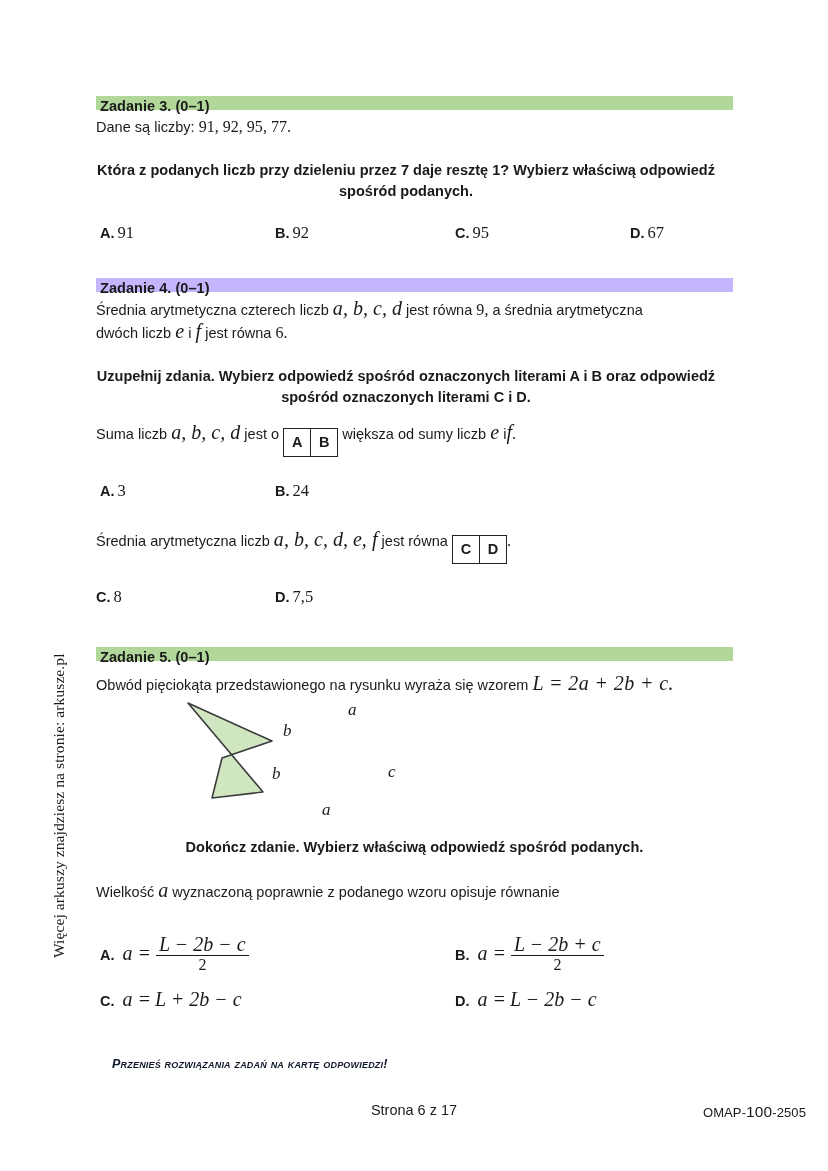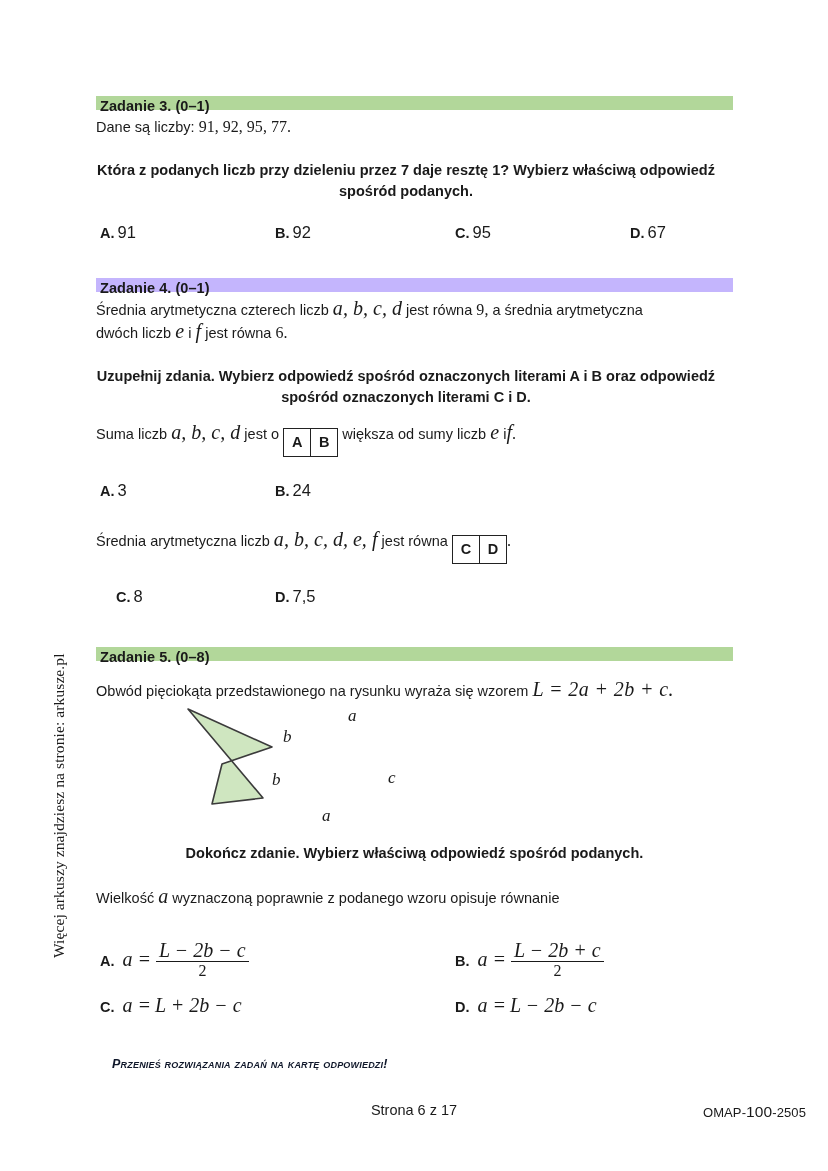--- a/index.html
+++ b/index.html
@@ -86,21 +86,21 @@
   .opt {
     position: absolute;
     top: 0;
     white-space: nowrap;
   }
   .opt .lbl {
     font-weight: bold;
     font-size: 14.5px;
   }
   .opt .val {
-    font-family: Liberation Sans, sans-serif;
+    font-family: Liberation Serif, serif;
     font-size: 16.5px;
     margin-left: 3px;
     margin-top: 8px;
   }
 
   
   .choicebox {
     display: inline-block;
     vertical-align: -8px;
     border: 1.6px solid #222;
@@ -257,32 +257,32 @@
   </div>
 
   <div class="para" style="margin-top:26px">
     <span>Średnia arytmetyczna liczb</span>
     <span class="mi">a,  b,  c,  d,  e,  f</span>
     <span>jest równa</span>
     <span class="choicebox"><span class="cell">C</span><span class="cell">D</span></span><span class="mn">.</span>
   </div>
 
   <div class="opt-row" style="margin-top:23px">
-    <span class="opt" style="left:20px">
+    <span class="opt" style="left:0">
       <span class="lbl">C.</span><span class="val">8</span>
     </span>
     <span class="opt" style="left:179px">
       <span class="lbl">D.</span><span class="val">7,5</span>
     </span>
   </div>
 
   <div style="height:38px"></div>
-  <div class="zad-bar" style="background: rgb(178, 215, 154);">Zadanie 5. (0–8)</div>
-
-  <div class="para" style="margin-top:18px">
+  <div class="zad-bar" style="background: rgb(178, 215, 154);">Zadanie 5. (0–1)</div>
+
+  <div class="para" style="margin-top:12px">
     <span>Obwód pięciokąta przedstawionego na rysunku wyraża się wzorem</span>
     <span class="mi" style="letter-spacing:0.4px">L = 2a + 2b + c.</span>
   </div>
 
   <div class="figure">
     <svg width="637" height="135" viewBox="0 0 637 135">
       <polygon id="pentagon-poly" points="92,7 176,45 126,62 116,102 167,96" fill="#cfe6c0" stroke="#3b3b3b" stroke-width="1.6" stroke-linejoin="round"></polygon>
     </svg>
     <span class="fig-label" style="left:252px; top:4px">a</span>
     <span class="fig-label" style="left:187px; top:25px">b</span>

